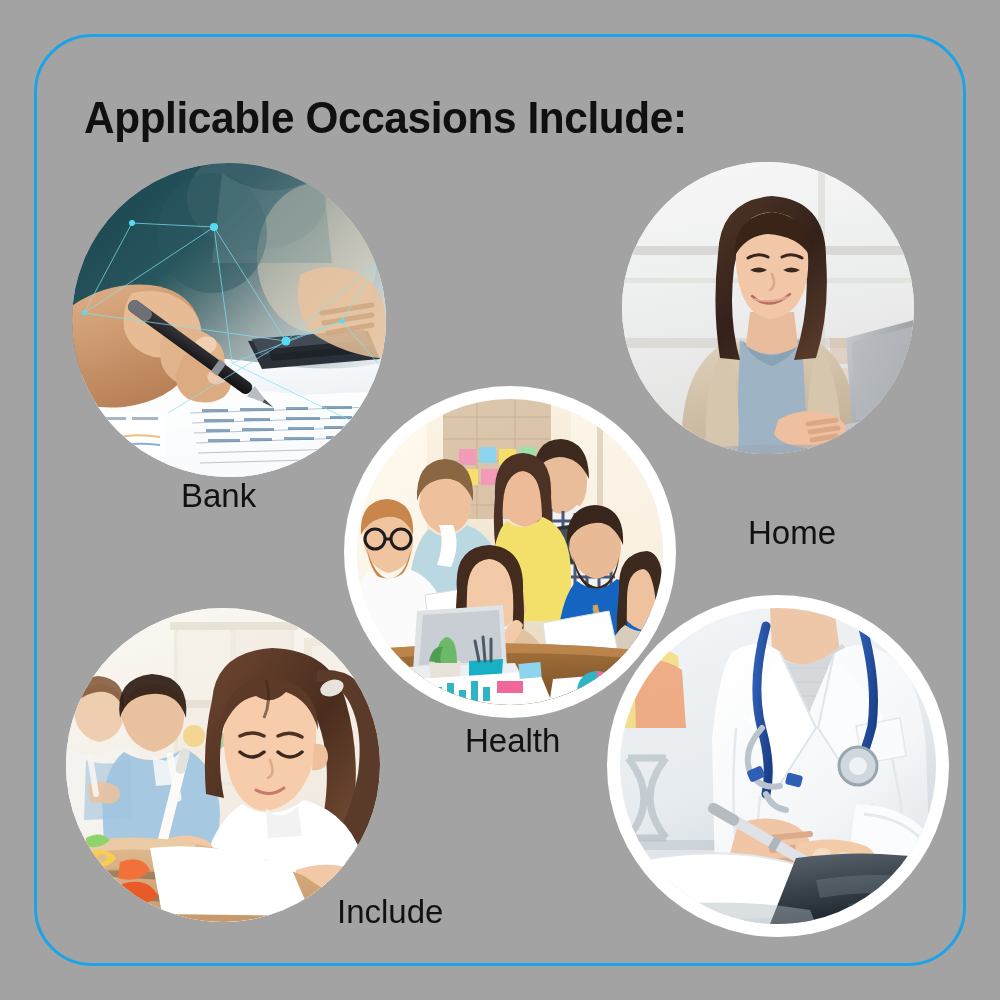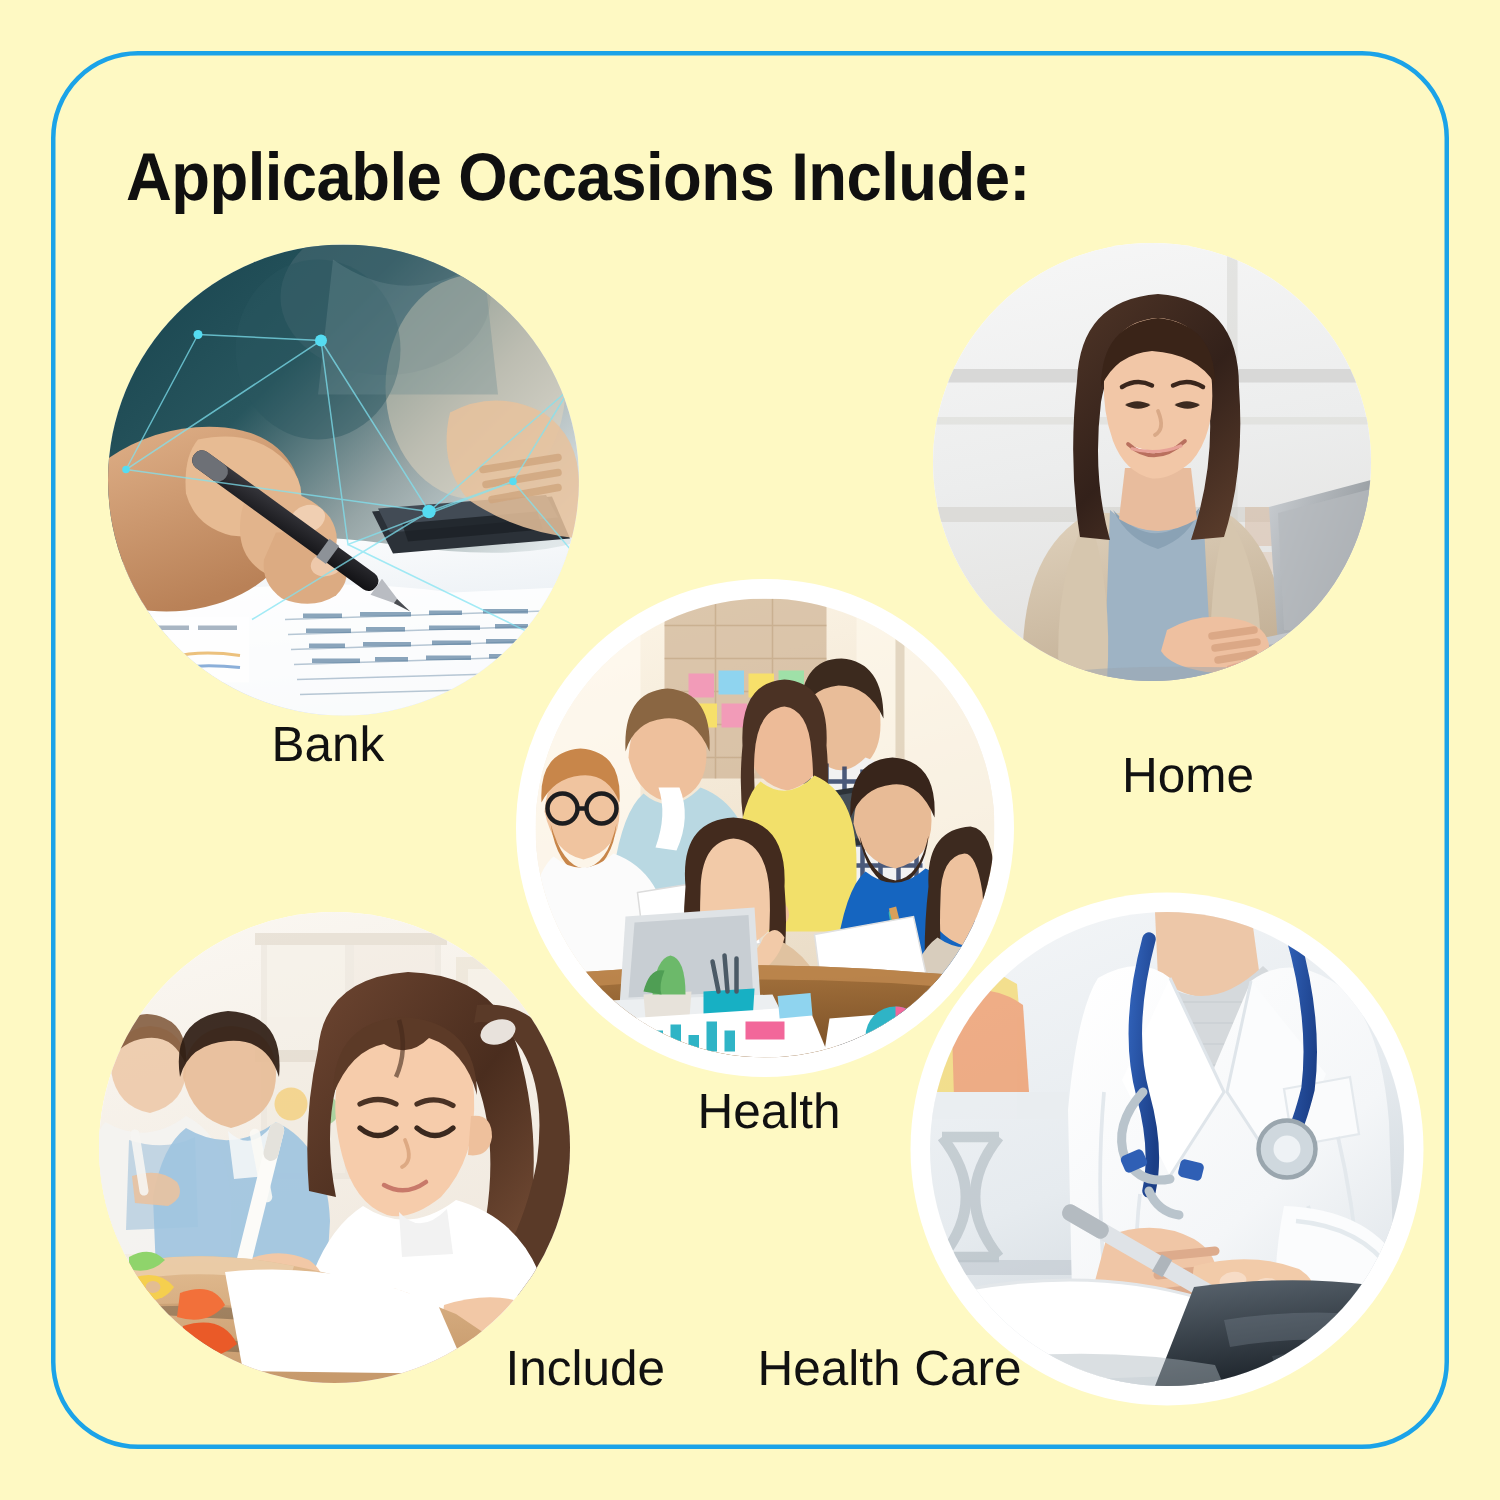--- a/index.html
+++ b/index.html
@@ -83,21 +83,21 @@
   }
   .cap-bank       { left: 181px; top: 477px; }
   .cap-home       { left: 748px; top: 498px; }
   .cap-office     { left: 465px; top: 722px; }
   .cap-school     { left: 337px; top: 893px; }
   .cap-healthcare { left: 505px; top: 893px; }
 </style>
 </head>
 <body>
 
-<div id="poster" style="background: #fef9c3;">
+<div id="poster" style="background: #a3a3a3;">
 
   <div class="frame" style="--frame-color: #1ba3e8;"></div>
 
   <div class="heading">Applicable Occasions Include:</div>
 
   <div class="photo photo-bank">
     <svg viewBox="0 0 314 314" preserveAspectRatio="xMidYMid slice">
       <defs>
         <linearGradient id="bankBg" x1="0" y1="0" x2="1" y2="1">
           <stop offset="0" stop-color="#16414c"></stop>
@@ -276,21 +276,21 @@
       <path d="M198 268 L292 248 L292 292 L190 292 Z" fill="#c4c8cc"></path>
       <path d="M204 272 L292 254 L292 274 L200 288 Z" fill="#9fa5aa" opacity="0.6"></path>
 
       <path d="M156 258 Q180 244 208 252 Q226 258 224 274 Q210 288 182 286 Q158 282 152 272 Z" fill="#eec0a0"></path>
       <path d="M186 262 L214 258 M188 270 L216 266 M190 278 L214 274" stroke="#dba886" stroke-width="5" stroke-linecap="round"></path>
       <path d="M196 282 Q214 276 230 280 Q238 288 230 292 L198 292 Z" fill="#e0a38c" opacity="0.8"></path>
 
       <path d="M86 286 Q160 278 292 288 L292 292 L86 292 Z" fill="#9aa6b0" opacity="0.5"></path>
     </svg>
   </div>
-  <div class="caption cap-home" style="color: rgb(17, 17, 17);">Home</div>
+  <div class="caption cap-home" style="color: rgb(17, 17, 17); margin-top: 16px;">Home</div>
 
   <div class="halo halo-office"></div>
   <div class="photo photo-office">
     <svg viewBox="0 0 306 306" preserveAspectRatio="xMidYMid slice">
       <defs>
         <linearGradient id="offBg" x1="0" y1="0" x2="0.3" y2="1">
           <stop offset="0" stop-color="#fdf6e8"></stop>
           <stop offset="0.5" stop-color="#f3e8d6"></stop>
           <stop offset="1" stop-color="#e8dac4"></stop>
         </linearGradient>
@@ -612,15 +612,14 @@
 
       <path d="M22 252 Q110 236 182 258 L196 308 L36 314 Z" fill="#ffffff"></path>
       <path d="M22 252 Q110 236 182 258" stroke="#e3e7ea" stroke-width="2" fill="none"></path>
 
       <path d="M176 250 Q250 240 316 252 L316 316 L150 316 Z" fill="url(#deskG)"></path>
       <path d="M196 272 Q260 262 316 272 L316 290 Q258 280 200 290 Z" fill="#7b8892" opacity="0.35"></path>
       <path d="M228 296 Q270 288 316 296 L316 308 Q272 300 232 308 Z" fill="#5d6b75" opacity="0.3"></path>
       <path d="M20 300 Q110 288 190 302 L196 316 L22 316 Z" fill="#aeb7be" opacity="0.45"></path>
     </svg>
   </div>
-  <div class="caption cap-healthcare" style="color: rgb(17, 17, 17);">Health Care</div>
 
 </div>
 
 </body></html>

